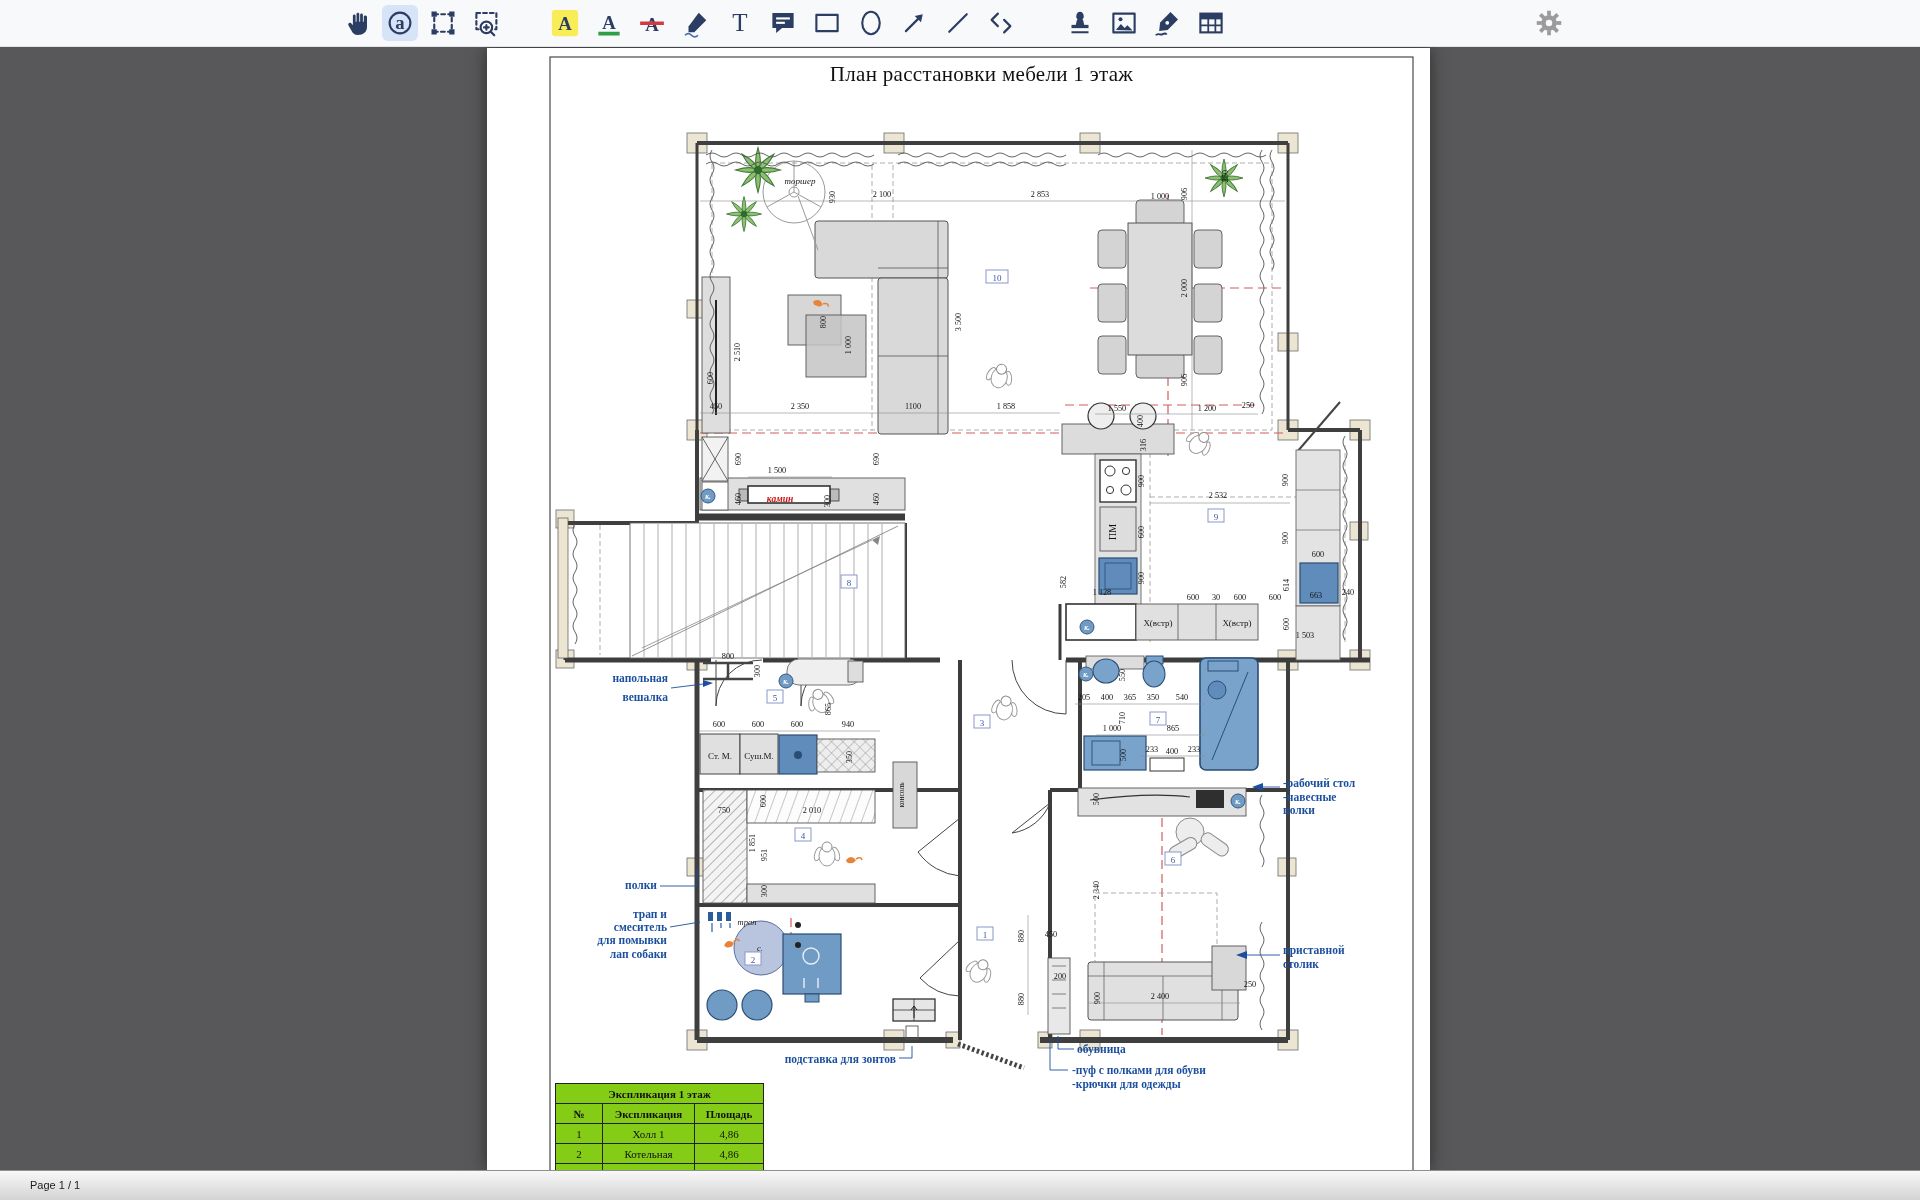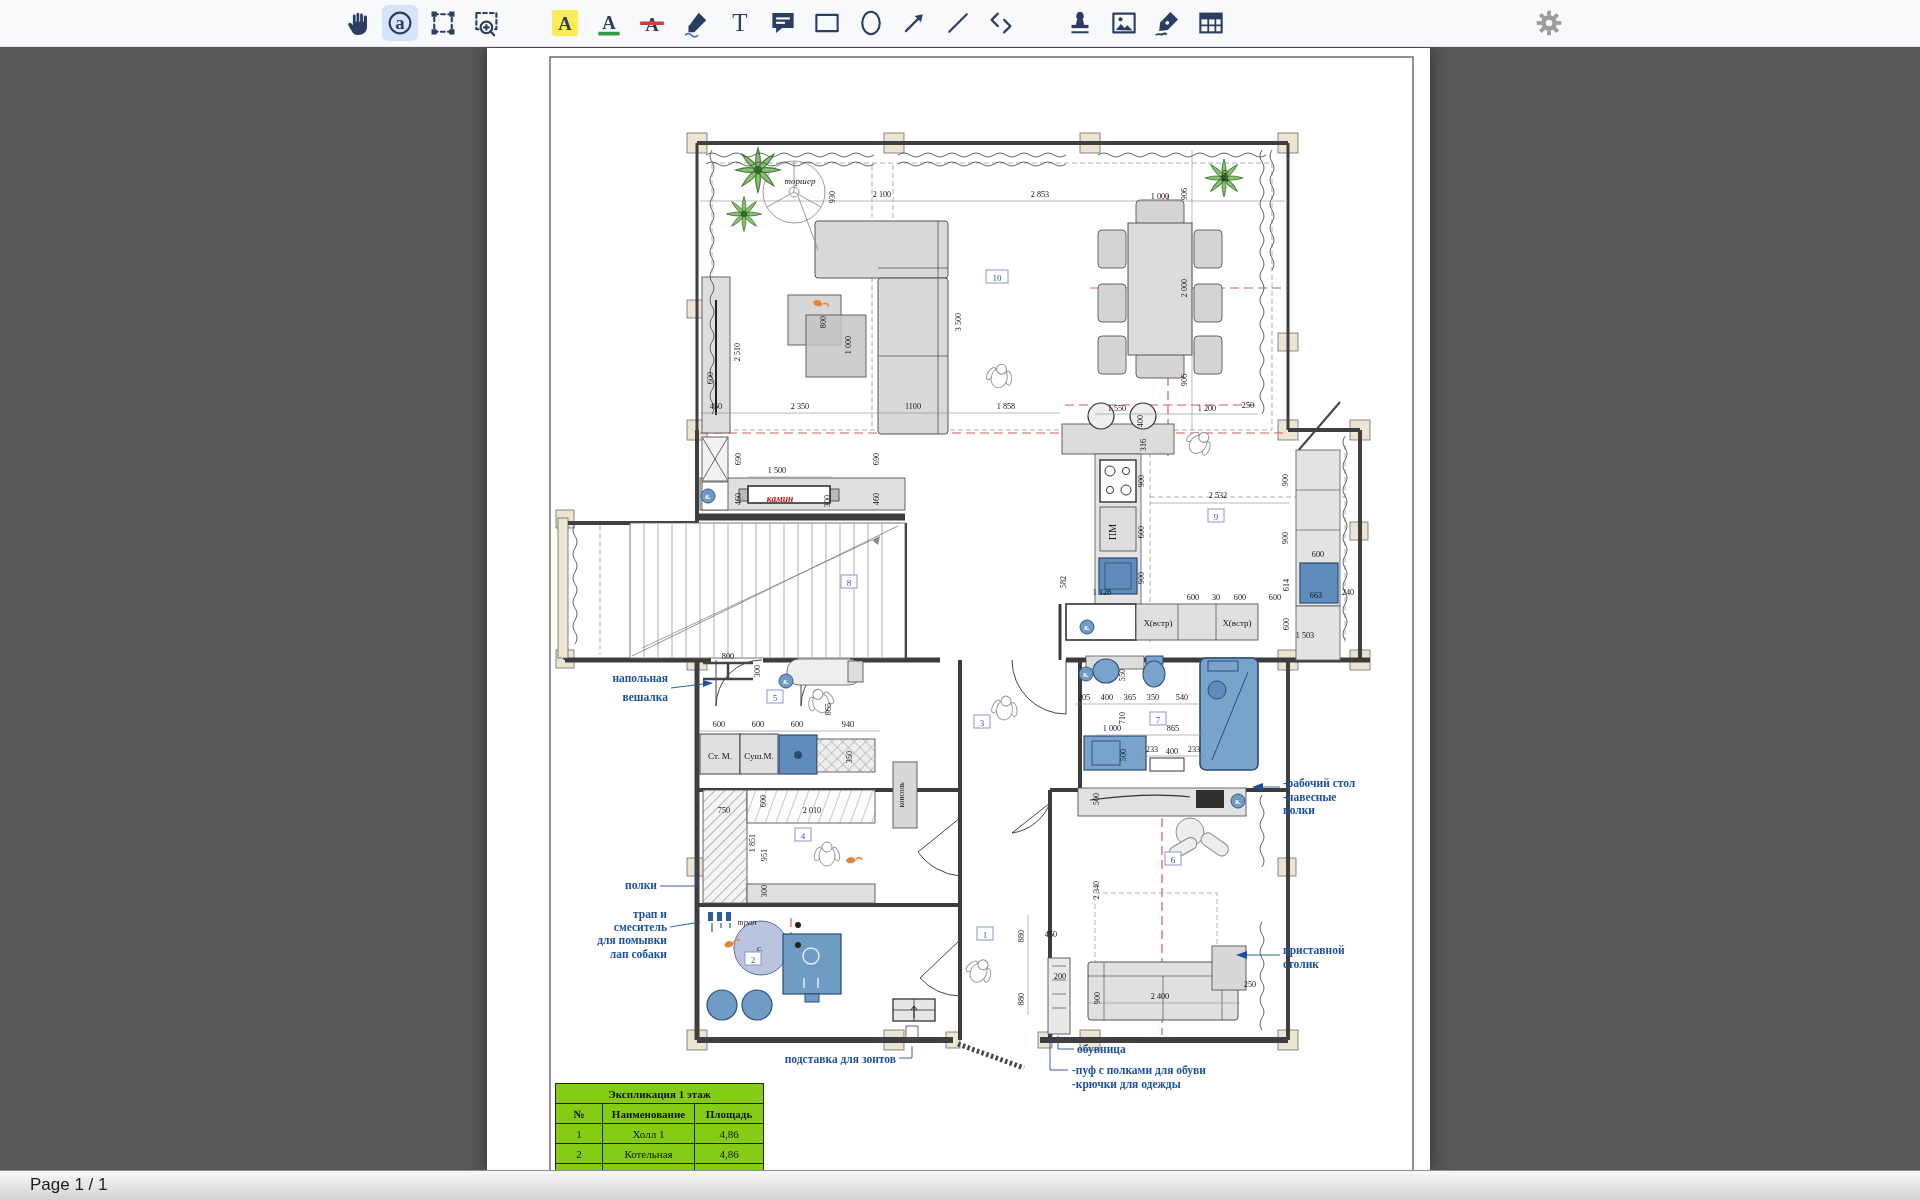--- a/index.html
+++ b/index.html
@@ -31,21 +31,21 @@
   .kb{font:italic bold 7.5px "Liberation Serif",serif;fill:#ffffff}
   
   table.legend{position:absolute;left:68px;top:1035px;border-collapse:collapse;font:11px "Liberation Serif",serif;color:#111;background:#84cc16;table-layout:fixed}
   table.legend th,table.legend td{border:1px solid #222;padding:0 4px;height:19px;text-align:center;overflow:hidden;white-space:nowrap}
   table.legend .c-num{width:47px}
   table.legend .c-name{width:92px}
   table.legend .c-area{width:69px}
   table.legend td.name{text-align:center}
   
   .statusbar{position:absolute;left:0;bottom:0;width:1920px;height:30px;background:linear-gradient(#f8f8f8,#d3d3d3);border-top:1px solid #8f8f8f;box-sizing:border-box;z-index:12}
-  .statusbar span{display:inline-block;padding-left:30px;line-height:28px;font-size:17px;color:#1c1c1c}
+  .statusbar span{display:inline-block;padding-left:30px;line-height:28px;font-size:11px;color:#1c1c1c}
 </style>
 </head>
 <body>
 
 <div class="toolbar">
   <button class="tool" style="left:339px" title="">
     <svg viewBox="0 0 24 24">
         <path class="ico-fill" d="M12.6 21.6c-2.7 0-3.9-1.5-5.1-3.7l-2.3-4c-.4-.7-.2-1.5.5-1.9.6-.4 1.4-.2 1.9.4l1.1 1.4V6.2c0-.6.5-1.1 1.1-1.1s1.1.5 1.1 1.1V11h.7V4.9c0-.6.5-1.1 1.1-1.1s1.1.5 1.1 1.1V11h.7V5.5c0-.6.5-1.1 1.1-1.1s1.1.5 1.1 1.1V11h.7V7c0-.6.5-1.1 1.1-1.1S20 6.4 20 7v8.2c0 3.9-3 6.4-7.4 6.4z"></path>
       </svg>
   </button>
@@ -675,34 +675,35 @@
           <text x="1072" y="1074" class="ann" text-anchor="start">-пуф с полками для обуви</text>
           <text x="1072" y="1088" class="ann" text-anchor="start">-крючки для одежды</text>
           <text x="1283" y="787" class="ann" text-anchor="start">-рабочий стол</text>
           <text x="1283" y="800.5" class="ann" text-anchor="start">-навесные</text>
           <text x="1283" y="814" class="ann" text-anchor="start">полки</text>
           <text x="1283" y="954" class="ann" text-anchor="start">приставной</text>
           <text x="1283" y="967.5" class="ann" text-anchor="start">столик</text>
         </g>
     </svg>
 
+    <div class="page-title">План расстановки мебели 1 этаж</div>
 
     <table class="legend">
       <colgroup>
           <col class="c-num">
           <col class="c-name">
           <col class="c-area">
         </colgroup>
       <thead>
         <tr>
             <th colspan="3">Экспликация 1 этаж</th>
           </tr>
         <tr>
           <th>№</th>
-          <th>Наименование</th>
+          <th>Экспликация</th>
           <th>Площадь</th>
         </tr>
       </thead>
       <tbody id="legend-body">
           <tr>
             <td class="">1</td>
             <td class="name">Холл 1</td>
             <td class="">4,86</td>
           </tr>
           <tr>

